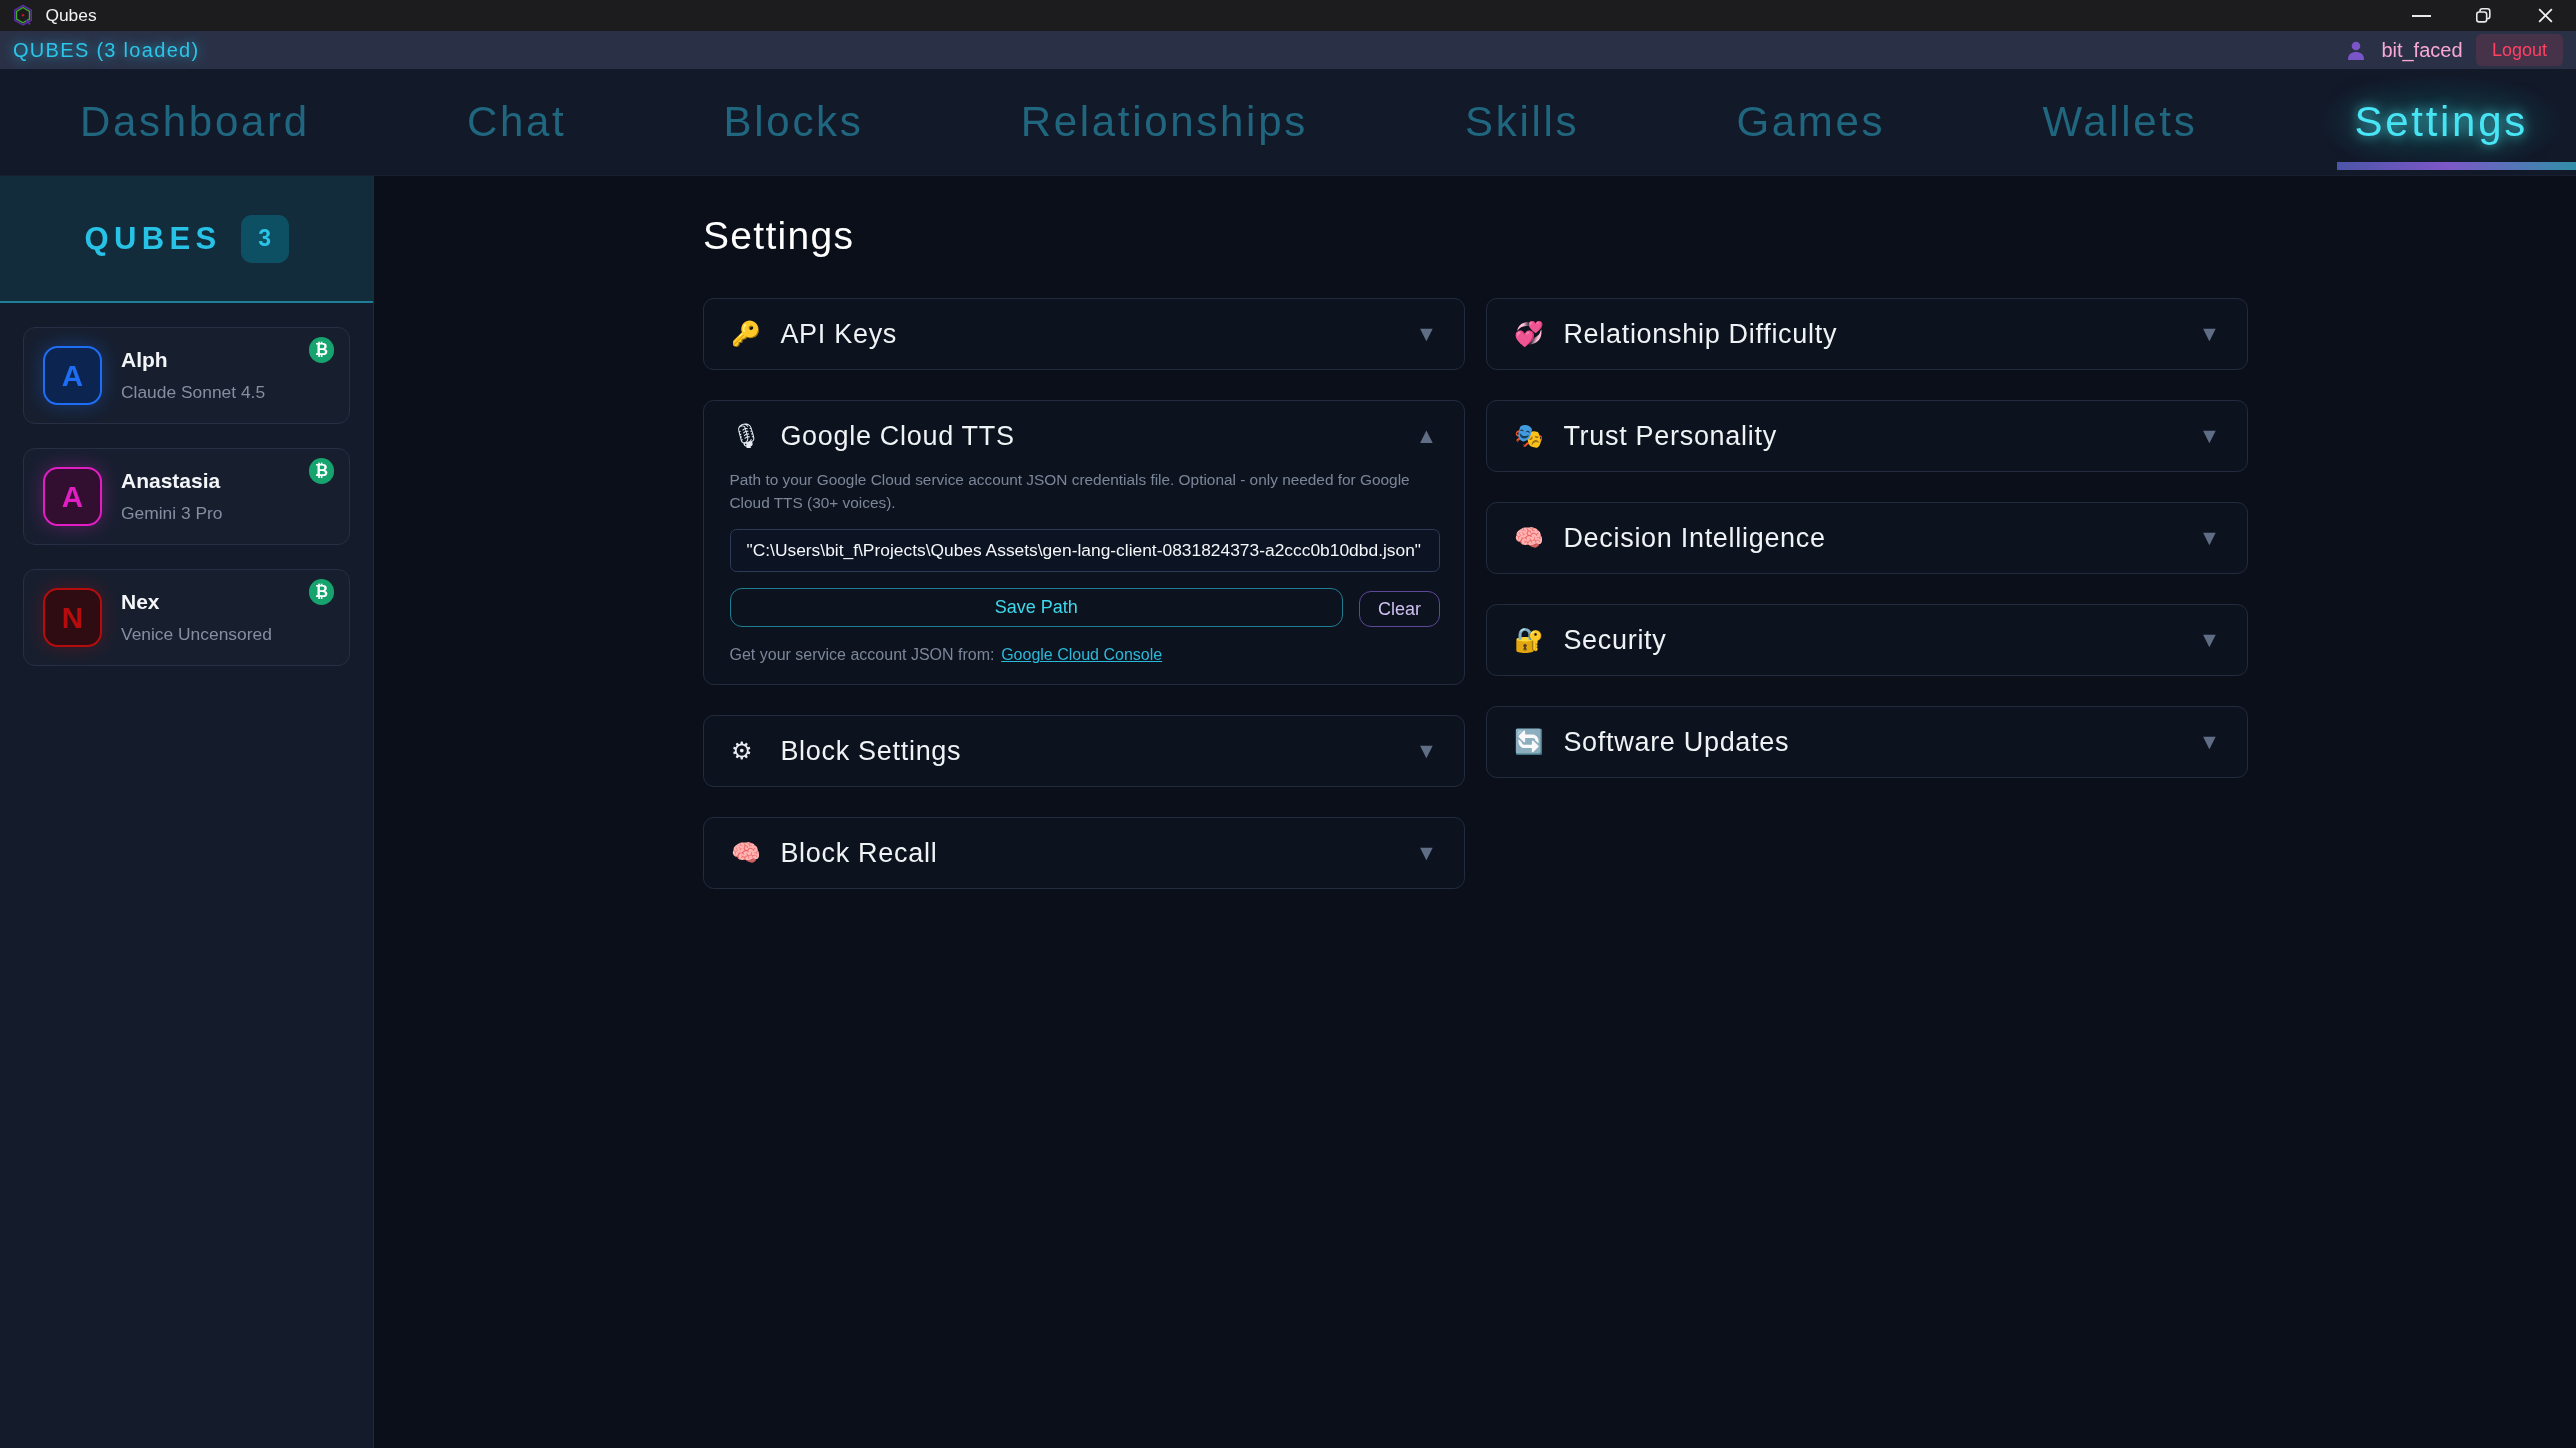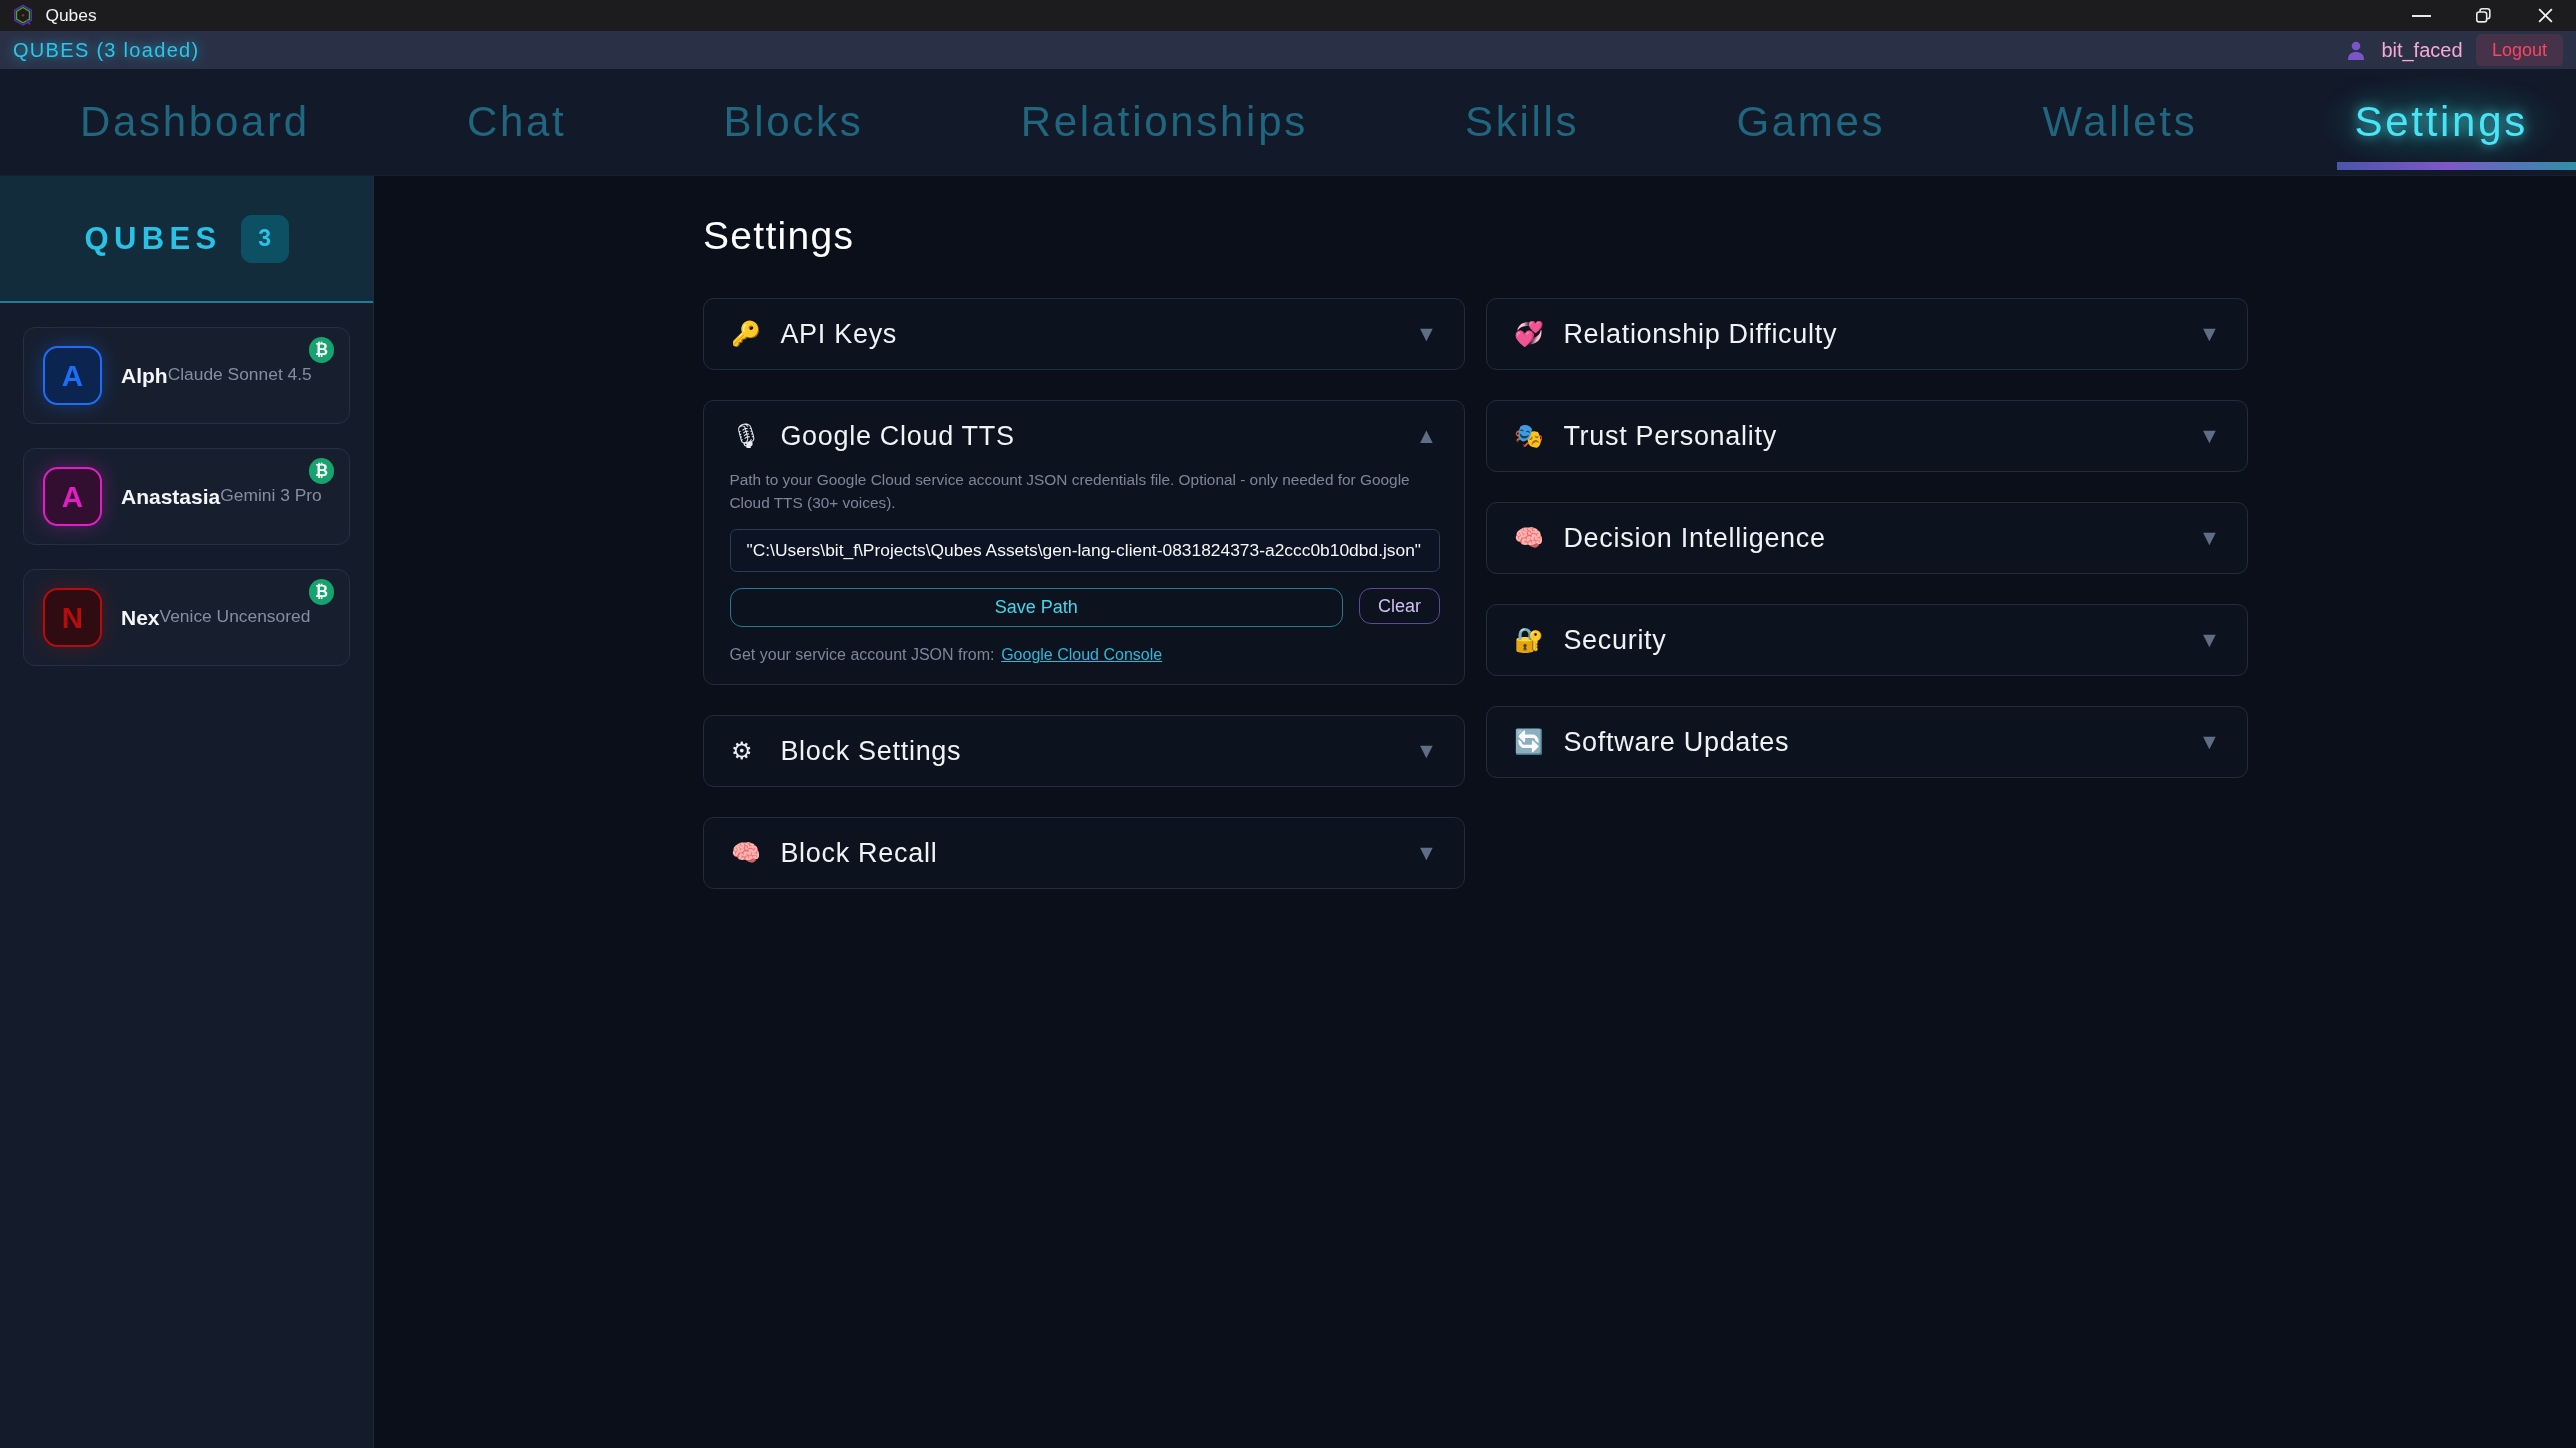--- a/index.html
+++ b/index.html
@@ -38,21 +38,21 @@
 
   
   .sidebar { width:374px; background:#141c2c; border-right:1.3px solid #1f2a3e; display:flex; flex-direction:column; }
   .side-head { height:127px; background:#122c3b; border-bottom:2px solid #1e7e95; display:flex; align-items:center; justify-content:center; gap:19px; }
   .side-title { font-size:31px; font-weight:bold; letter-spacing:5.4px; color:#27c2e6; }
   .side-badge { width:48px; height:48px; border-radius:10.7px; background:#0d4f63; color:#2ac4e6; font-size:23px; font-weight:bold; display:flex; align-items:center; justify-content:center; }
   .agent-list { display:flex; flex-direction:column; gap:24px; padding:24px 23px; }
   .agent-card { position:relative; height:97px; border-radius:12px; border:1.3px solid #262f44; background:rgba(255,255,255,.015);
       display:flex; align-items:center; gap:19px; padding:0 19px; text-align:left; }
   .avatar { width:59px; height:59px; border-radius:14.8px; border:2px solid; display:flex; align-items:center; justify-content:center; font-size:29.5px; font-weight:bold; flex:none; }
-  .agent-meta { display:flex; gap:0; }
+  .agent-meta { display:flex; flex-direction:column; gap:10px; }
   .agent-name { font-size:21px; font-weight:bold; color:#f3f5f8; }
   .agent-model { font-size:17.4px; color:#848ea0; }
   .coin-badge { position:absolute; top:9.4px; right:14.8px; width:25.5px; height:25.5px; border-radius:50%; background:#17a36e; color:#fff;
       font-size:16px; font-weight:bold; display:flex; align-items:center; justify-content:center; }
 
   
   .main { flex:1; padding:38px 0 0 329px; }
   .page-title { font-size:39px; letter-spacing:1.3px; color:#ffffff; font-weight:normal; }
   .page-sub { margin-top:10.7px; font-size:19.5px; color:#c6cbd4; }
   .grid { margin-top:40px; display:flex; gap:21px; }
@@ -61,21 +61,21 @@
   .sec-card { border-radius:10.7px; border:1.3px solid #232c3f; background:#0d131e; }
   .sec-head { height:70px; display:flex; align-items:center; gap:17.4px; padding:0 27px; width:100%; text-align:left; }
   .sec-icon { font-size:24px; width:32px; flex:none; }
   .sec-title { font-size:27px; letter-spacing:0.7px; color:#f0f3f6; white-space:nowrap;text-align:right; }
   .sec-caret { margin-left:auto; font-size:21.5px; color:#5f6d85; }
 
   .tts-body { padding:0 24px 20px 25.5px; }
   .tts-desc { font-size:15.4px; line-height:1.5; color:#7b8699; max-width:698px; margin-top:-2.7px; }
   .tts-input { margin-top:14.8px; width:100%; height:43px; border-radius:6.7px; border:1.3px solid #2c3b58; background:#0c1424;
       color:#f5f7fa; font-size:17.4px; padding:0 16px; white-space:nowrap; overflow:hidden; font-family:"Liberation Sans",sans-serif; }
-  .tts-btnrow { margin-top:16px; display:flex; align-items:flex-start; gap:16px; }
+  .tts-btnrow { margin-top:16px; display:flex; align-items:flex-end; gap:16px; }
   .btn-save { flex:1; height:39px; border:1.3px solid #1f7e92; border-radius:12px; color:#3ed9ec; font-size:18px; }
   .btn-clear { width:81px; height:36px; border:1.3px solid #5d4899; border-radius:12px; color:#cfc0f2; font-size:18px; }
   .tts-link-row { margin-top:19px; font-size:16px; color:#7b8699; }
   .tts-link { color:#2bb9da; margin-left:6.7px; }
 </style>
 </head>
 <body>
 
 <header class="titlebar">
   <svg width="20" height="23" viewBox="0 0 34 38">

